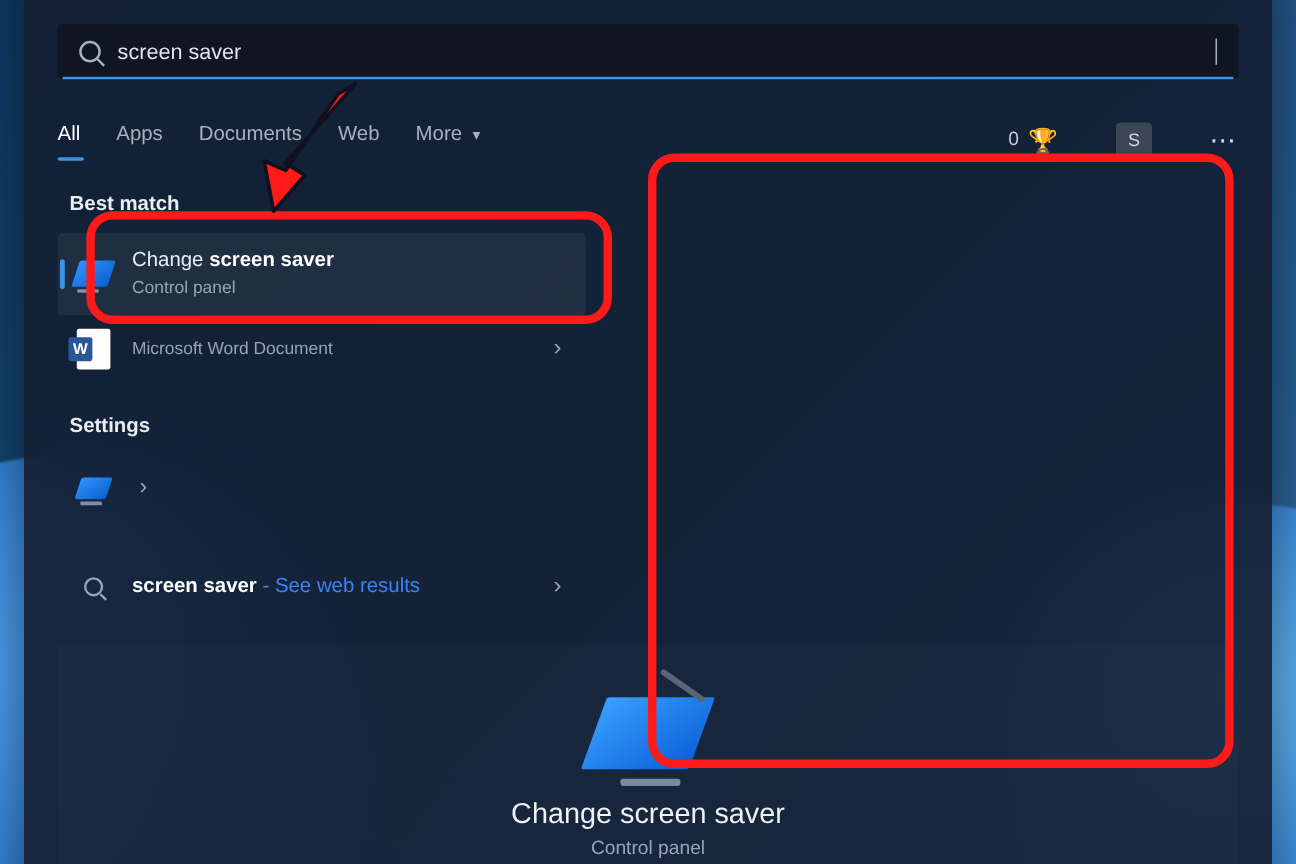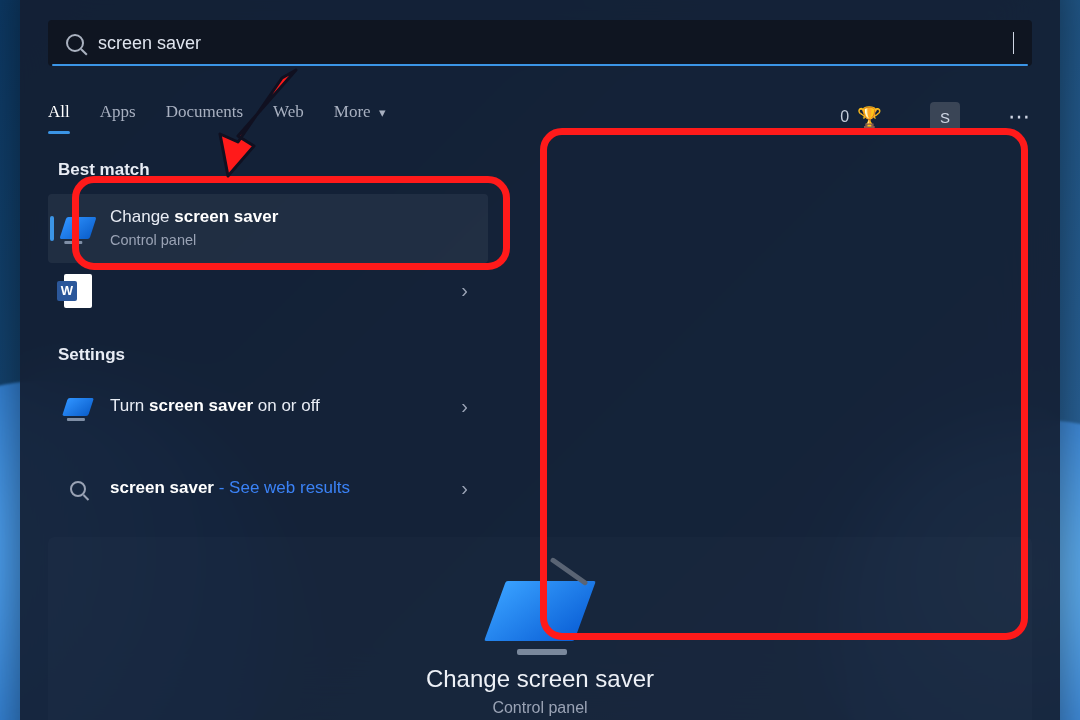--- a/index.html
+++ b/index.html
@@ -79,21 +79,21 @@
   @keyframes blink { 50% { opacity:0; } }
 
   .filter-row {
     margin: 36px 28px 0;
     display: flex;
     align-items: center;
     gap: 30px;
     font-size: 17px;
     color: #a8b0c0;
   }
-  .filter-item { cursor: pointer; position: relative; padding-bottom: 10px; font-family: Liberation Serif, serif; }
+  .filter-item { cursor: pointer; position: relative; padding-bottom: 10px; }
   .filter-item.active { color: #fff; }
   .filter-item.active::after {
     content:""; position:absolute; left:0; bottom:-2px;
     width: 22px; height:3px; background:#3b95e6; border-radius:2px;
   }
   .chevron-down-small { font-size:13px; margin-left:4px; color:#a8b0c0;}
 
   .filter-spacer { flex:1; }
   .trophy-group { display:flex; align-items:center; gap:8px; font-size:16px; color:#c4ccda;}
   .trophy-icon { font-size:20px; }
@@ -271,36 +271,32 @@
           </div>
           <div class="result-sub">Control panel</div>
         </div>
       </div>
 
       <div class="result-row">
         <div class="result-icon">
             <div class="word-icon"></div>
           </div>
         <div class="result-text-block">
+          <div class="result-sub">Microsoft Word Document</div>
         </div>
         <span class="result-chevron">›</span>
       </div>
 
       <div class="mid-gap"></div>
       <div class="section-label">Settings</div>
 
       <div class="result-row">
         <div class="result-icon">
             <div class="monitor-icon" style="width:26px;height:18px"></div>
           </div>
-        <div class="result-text-block">
-          <div class="result-title">
-            <span>Turn </span><b>screen saver</b><span> on or off</span>
-          </div>
-        </div>
         <span class="result-chevron">›</span>
       </div>
 
       <div class="mid-gap"></div>
 
       <div class="result-row">
         <div class="result-icon">
             <div class="small-search-icon"></div>
           </div>
         <div class="result-text-block">

